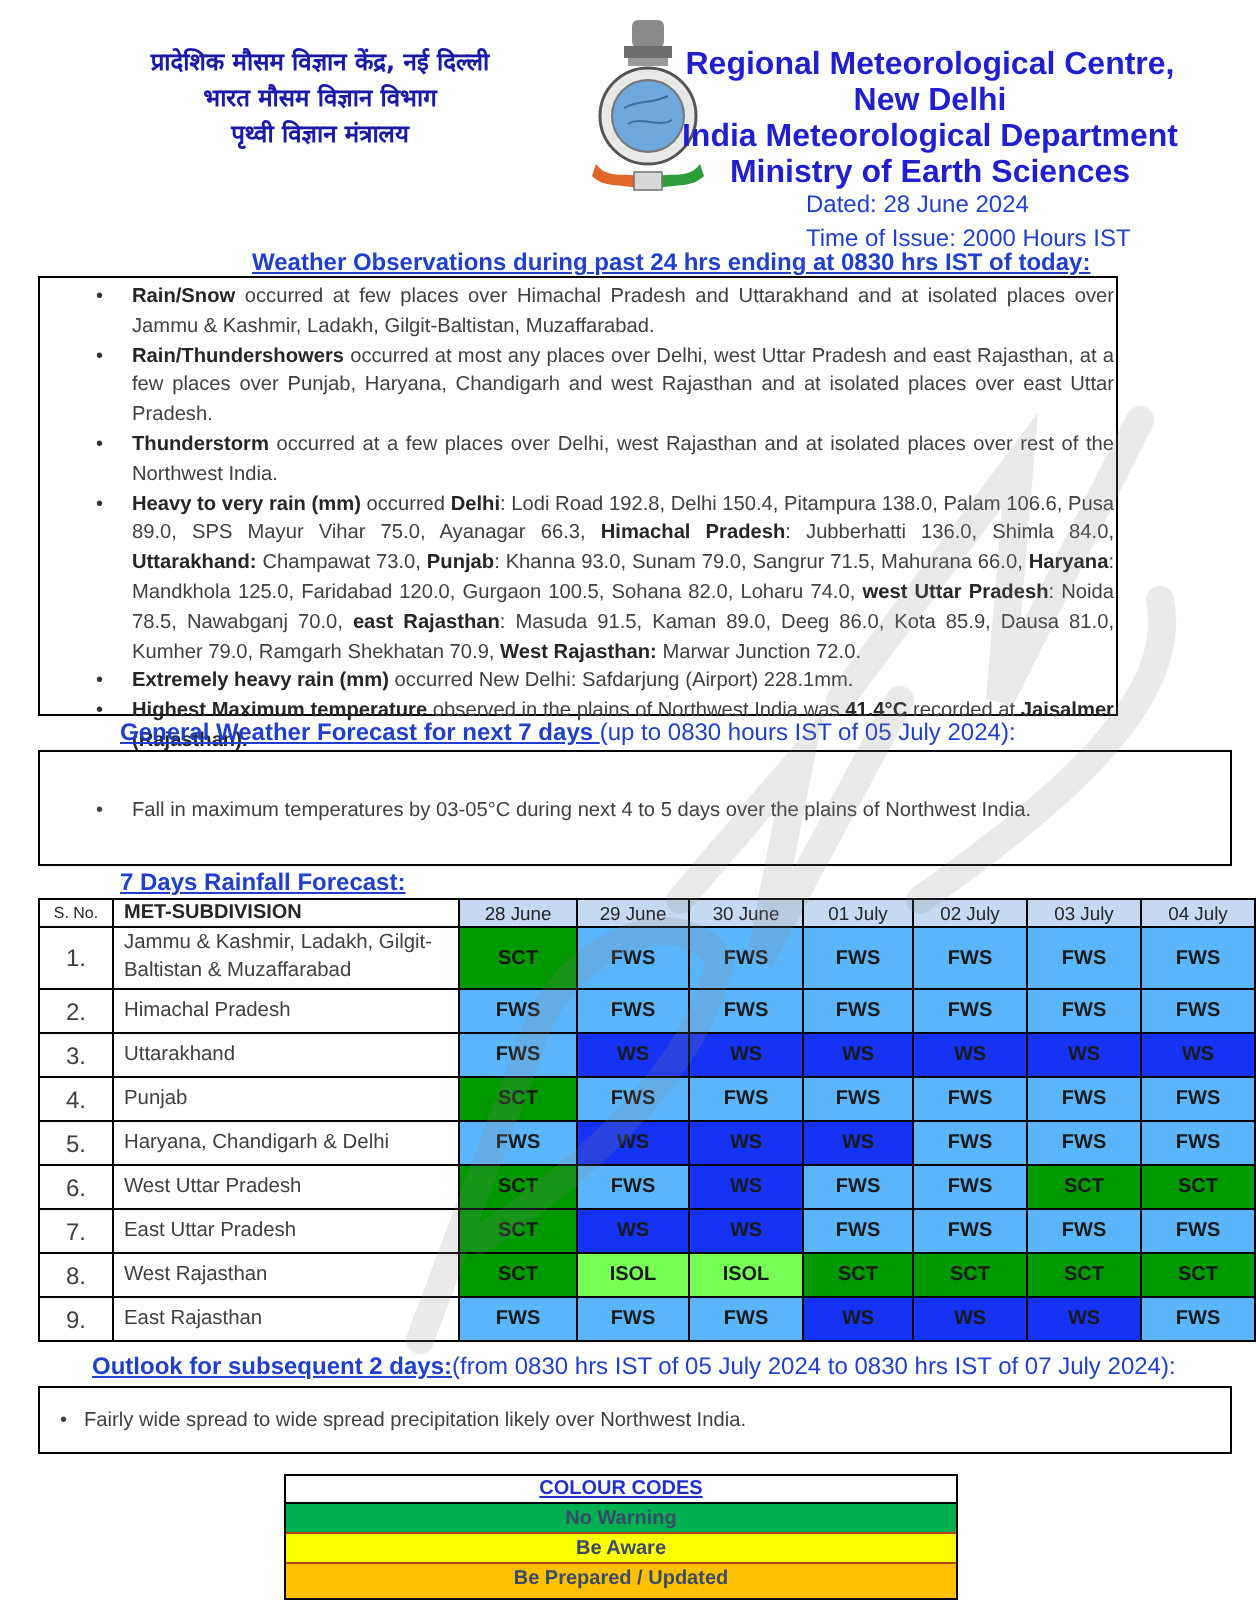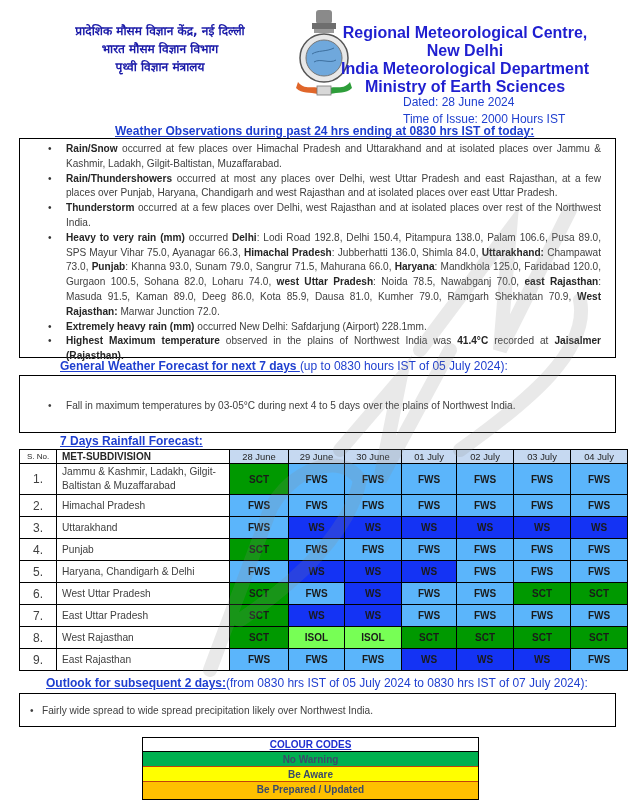--- a/index.html
+++ b/index.html
@@ -28,23 +28,23 @@
   .dated div { height: 17px; }
   .dated .time { padding-left: 0; }
 
   .sec-title {
     position: absolute; color: #1f3fcf; font-size: 12px; font-weight: bold; white-space: nowrap;
   }
   .sec-title u { text-decoration: underline; }
   .sec-title .rest { font-weight: normal; text-decoration: none; }
 
   .obs-box {
-    position: absolute; left: 19px; top: 138px; width: 597px; height: 220px;
+    position: absolute; left: 19px; top: 138px; width: 540px; height: 220px;
     border: 1px solid #000; border-top: 1px solid #000;
-    padding: 3px 14px 0 28px;
+    padding: 3px 1px 0 28px;
   }
   .obs-box ul { list-style: none; }
   .obs-box li {
     position: relative; padding-left: 18px; font-size: 10.1px; line-height: 14.8px; text-align: justify; color: #404040;
   }
   .obs-box li::before {
     content: "•"; position: absolute; left: 0; top: 0; color: #333;
   }
   .obs-box b { color: #262626; }
 
@@ -128,21 +128,21 @@
     <div>India Meteorological Department</div>
     <div>Ministry of Earth Sciences</div>
   </div>
 
   <div class="dated">
     <div>Dated: 28 June 2024</div>
     <div class="time">Time of Issue: 2000 Hours IST</div>
   </div>
 </div>
 
-<div class="sec-title" style="left:115px; top:124px;">
+<div class="sec-title" style="left:126px; top:124px;">
   <u>Weather Observations during past 24 hrs ending at 0830 hrs IST of today:</u>
 </div>
 
 <div class="obs-box">
   <ul>
     <li><b>Rain/Snow</b><span> occurred at few places over Himachal Pradesh and Uttarakhand and at isolated places over Jammu &amp; Kashmir, Ladakh, Gilgit-Baltistan, Muzaffarabad.</span></li>
     <li><b>Rain/Thundershowers</b><span> occurred at most any places over Delhi, west Uttar Pradesh and east Rajasthan, at a few places over Punjab, Haryana, Chandigarh and west Rajasthan and at isolated places over east Uttar Pradesh.</span></li>
     <li><b>Thunderstorm</b><span> occurred at a few places over Delhi, west Rajasthan and at isolated places over rest of the Northwest India.</span></li>
     <li><b>Heavy to very rain (mm)</b><span> occurred </span><b>Delhi</b><span>: </span><span>Lodi Road 192.8, Delhi 150.4, Pitampura 138.0, Palam 106.6, Pusa 89.0, SPS Mayur Vihar 75.0, Ayanagar 66.3, </span><b>Himachal Pradesh</b><span>: </span><span>Jubberhatti 136.0, Shimla 84.0, </span> <b>Uttarakhand:</b><span> </span><span>Champawat 73.0, </span><b>Punjab</b><span>: </span><span>Khanna 93.0, Sunam 79.0, Sangrur 71.5, Mahurana 66.0, </span><b>Haryana</b><span>: </span><span>Mandkhola 125.0, Faridabad 120.0, Gurgaon 100.5, Sohana 82.0, Loharu 74.0, </span><b>west Uttar Pradesh</b><span>: </span><span>Noida 78.5, Nawabganj 70.0, </span><b>east Rajasthan</b><span>: </span><span>Masuda 91.5, Kaman 89.0, Deeg 86.0, Kota 85.9, Dausa 81.0, Kumher 79.0, Ramgarh Shekhatan 70.9, </span><b>West Rajasthan:</b><span> </span><span>Marwar Junction 72.0.</span></li>
     <li><b>Extremely heavy rain (mm)</b><span> occurred New Delhi: Safdarjung (Airport)  228.1mm.</span></li>

